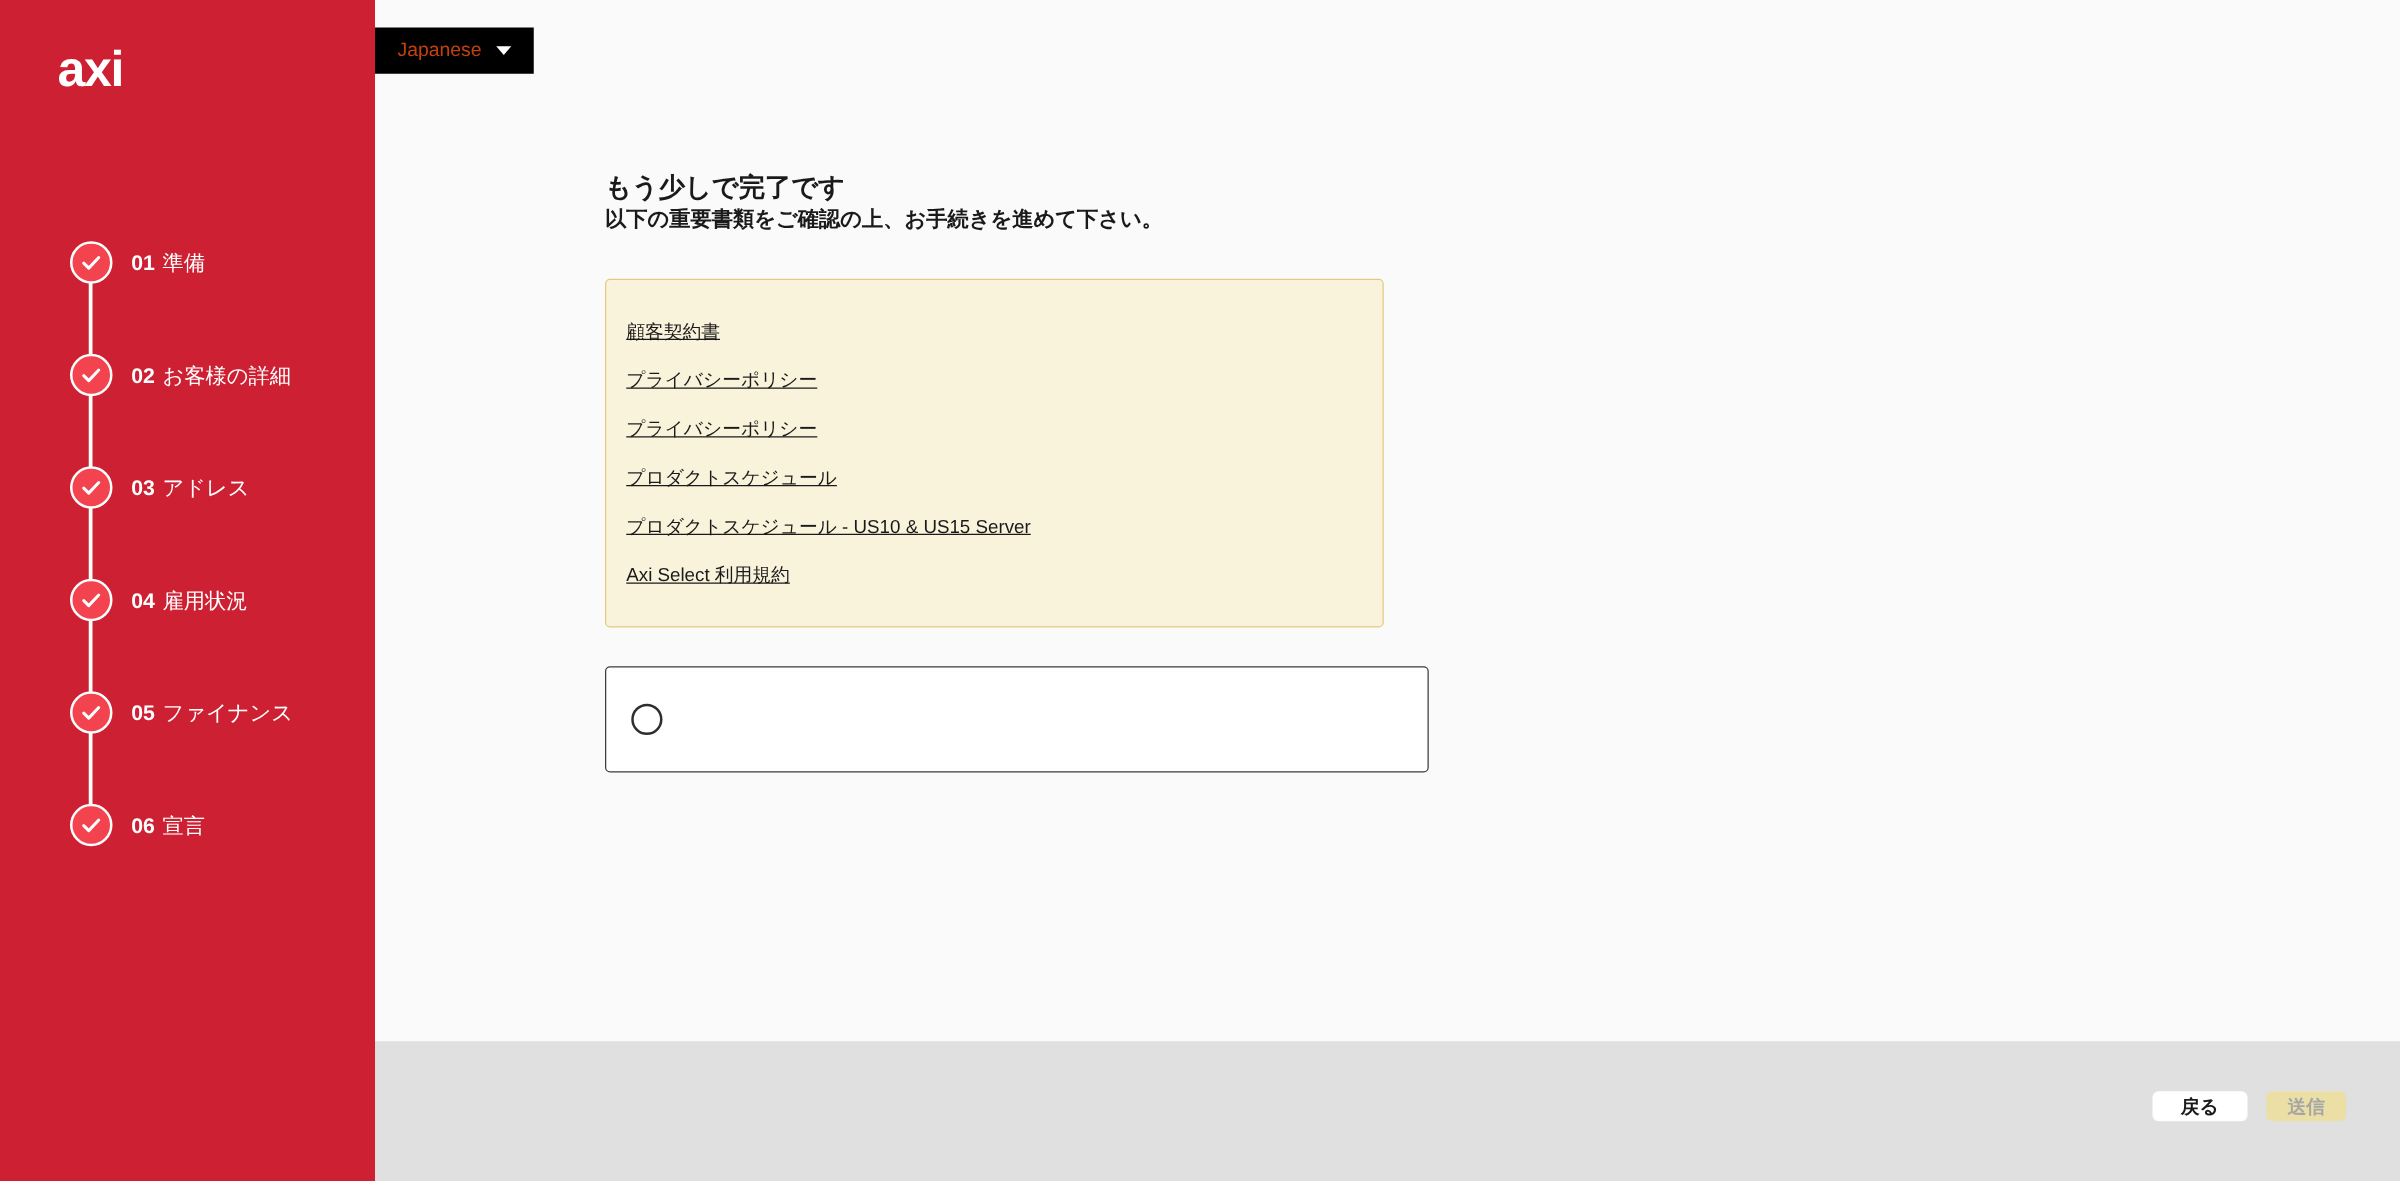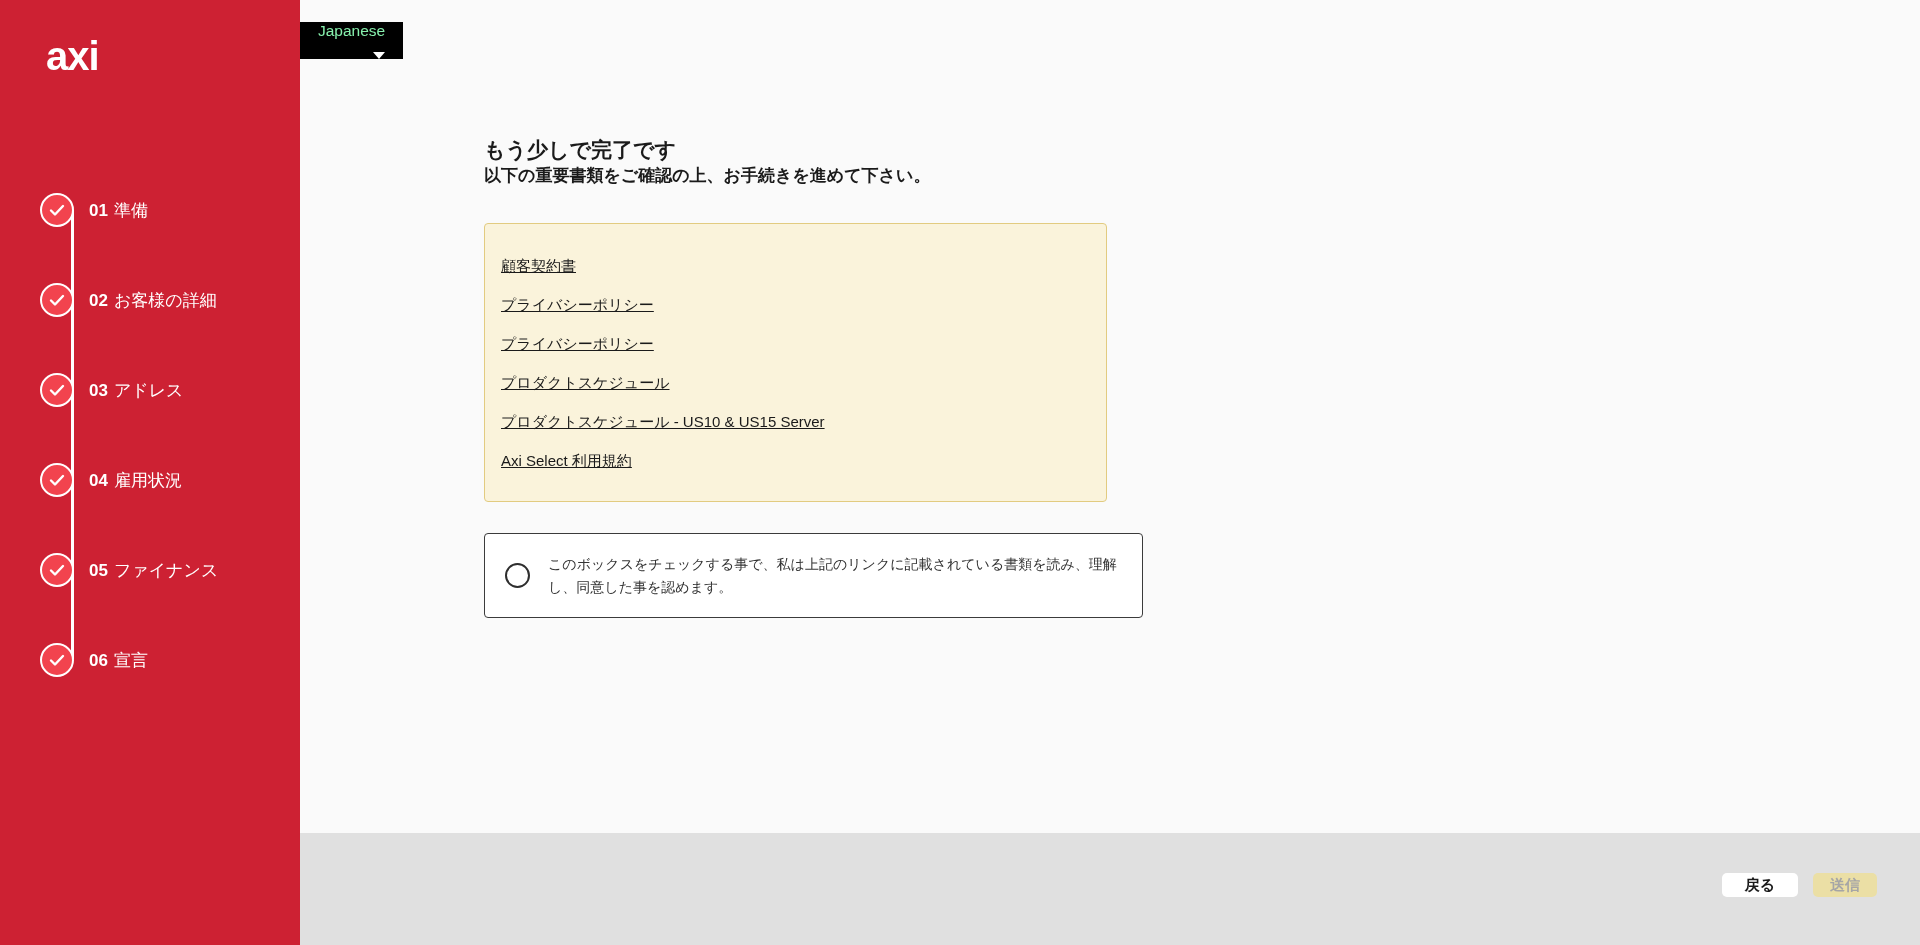--- a/index.html
+++ b/index.html
@@ -16,34 +16,34 @@
     color:var(--text_dark);
   }
 
   
   .sidebar { position:absolute; left:0; top:0; width:300px; height:945px; background:var(--brand_red); }
   .logo {
     position:absolute; left:46px; top:36px; color:#fff;
     font-size:40px; font-weight:800; letter-spacing:-1px; line-height:1;
   }
   .step-line { position:absolute; left:71px; top:210px; width:3px; height:449px; background:#fff; }
-  .step { position:absolute; left:40px; display:flex; align-items:center; cursor:pointer;text-align:right; }
+  .step { position:absolute; left:56px; display:flex; align-items:center; cursor:pointer;text-align:right; }
   .step-circle {
     width:34px; height:34px; border-radius:50%; background:var(--step_circle_red);
     border:2px solid #fff; display:flex; align-items:center; justify-content:center;
     position:relative; z-index:2; flex:0 0 auto;
   }
   .step-text { margin-left:15px; color:#fff; font-size:17px; white-space:nowrap; }
   .step-num { font-weight:700; margin-right:6px; }
 
   
   .lang {
     position:absolute; left:300px; top:22px; height:37px;
-    background:var(--lang_bar_black); color:#86efac; display:flex; align-items:flex-end;
-    padding:0 18px; gap:12px; font-size:15.5px; cursor:pointer;flex-direction:column;
+    background:var(--lang_bar_black); color:#c2410c; display:flex; align-items:center;
+    padding:0 18px; gap:12px; font-size:15.5px; cursor:pointer;
   }
   .chevron-down {
     width:0; height:0; border-left:6px solid transparent; border-right:6px solid transparent;
     border-top:7px solid #fff; display:inline-block;
   }
 
   
   .page-title { position:absolute; left:484px; top:136px; font-size:21px; font-weight:700; }
   .page-subtitle { position:absolute; left:484px; top:164px; font-size:17px; font-weight:700;text-align:center; }
 
@@ -153,21 +153,20 @@
   <a class="doc-link">顧客契約書</a>
   <a class="doc-link">プライバシーポリシー</a>
   <a class="doc-link">プライバシーポリシー</a>
   <a class="doc-link">プロダクトスケジュール</a>
   <a class="doc-link">プロダクトスケジュール - US10 &amp; US15 Server</a>
   <a class="doc-link">Axi Select 利用規約</a>
 </div>
 
 <div class="agree-box">
   <span class="agree-radio"></span>
-  <span class="agree-text">このボックスをチェックする事で、私は上記のリンクに記載されている書類を読み、理解し、同意した事を認めます。</span>
 </div>
 
 <div class="footer">
   <div class="footer-buttons">
     <button class="btn btn-back">戻る</button>
     <button class="btn btn-submit" disabled="">送信</button>
   </div>
 </div>
 
 </body></html>

